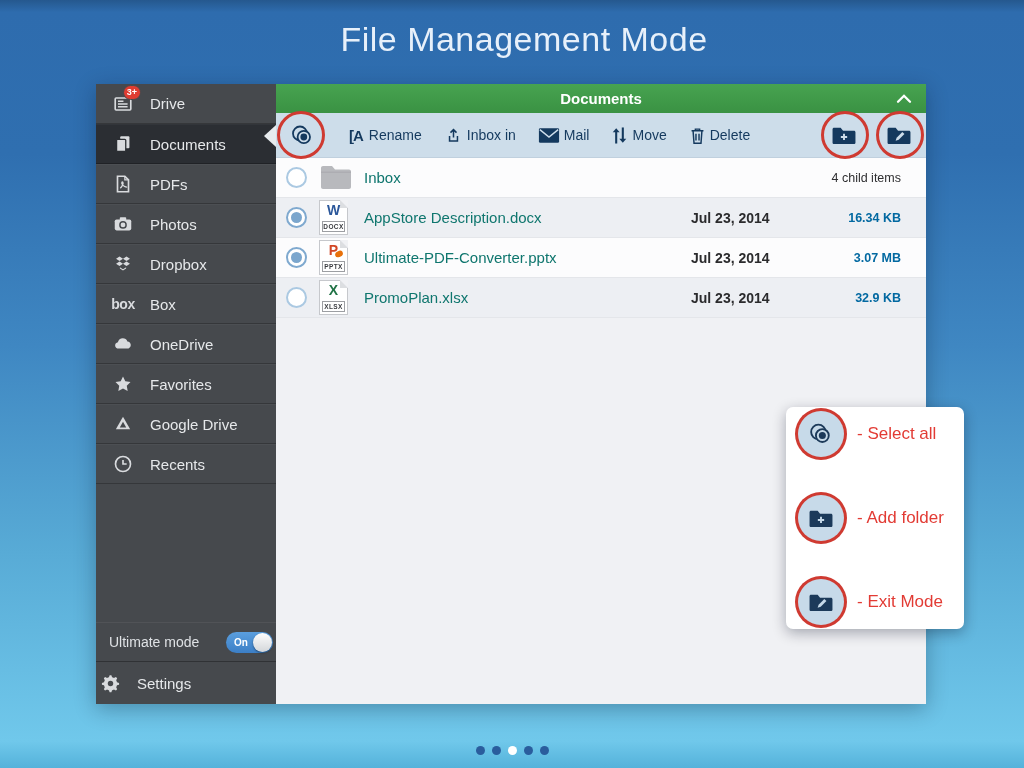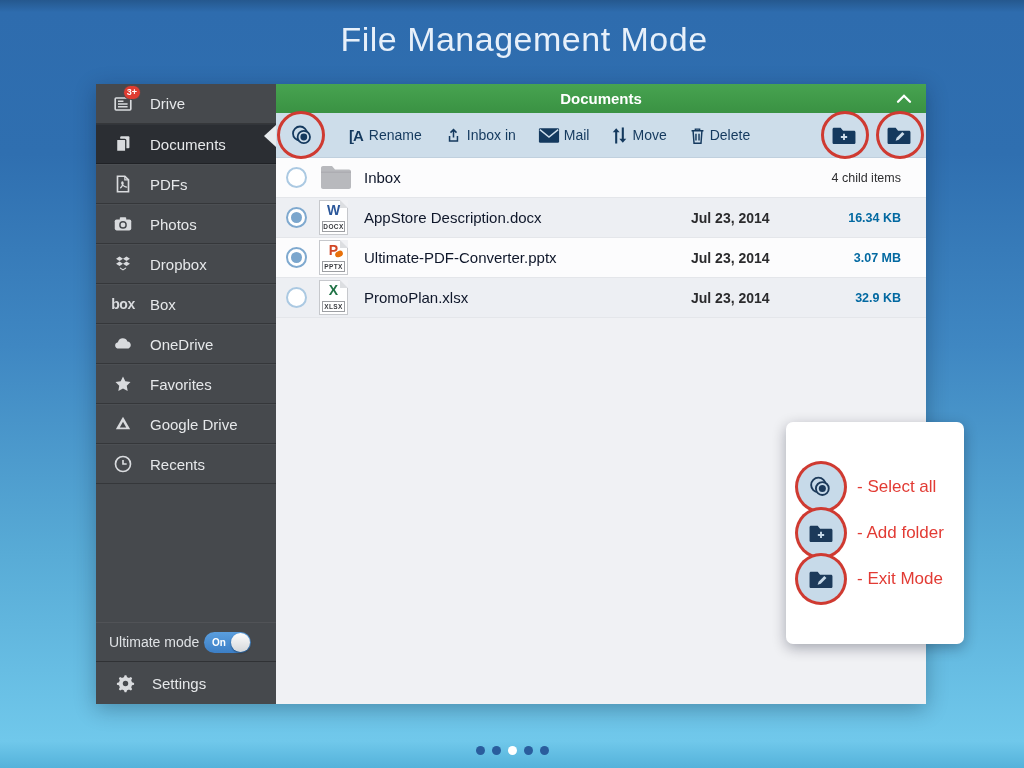--- a/index.html
+++ b/index.html
@@ -22,28 +22,28 @@
     border-top:1px solid rgba(255,255,255,.035); cursor:default; }
   .side-item:first-child { border-top:none; }
   .side-item.selected { background:#2b2e33; }
   .icon-wrap { width:28px; min-width:28px; display:flex; justify-content:center; position:relative; }
   .news-badge { position:absolute; top:-8px; right:-4px; background:#e03c31; color:#fff;
     font-size:9px; font-weight:bold; line-height:11px; padding:1px 3px; border-radius:8px;
     border:1.5px solid #46494d; }
   .box-wordmark { font-size:14px; font-weight:bold; color:#d9dbde; letter-spacing:-.5px; }
   .side-spacer { flex:1; }
   .ultimate-row { flex:none; height:40px; display:flex; align-items:center; justify-content:space-between;
-    padding:0 25px 0 13px; color:#dfe2e5; font-size:14px;
+    padding:0 3px 0 13px; color:#dfe2e5; font-size:14px;
     border-top:1px solid rgba(255,255,255,.06); border-bottom:1px solid rgba(0,0,0,.30); }
   .toggle { position:relative; width:47px; height:21px; border-radius:11px;
     background:linear-gradient(#5a9ede,#3c7fc6); display:flex; align-items:center; }
   .toggle-label { color:#fff; font-size:10px; font-weight:bold; margin-left:8px; }
   .toggle-knob { position:absolute; right:1px; top:1px; width:19px; height:19px; border-radius:50%;
     background:linear-gradient(#fdfdfd,#d4d7da); box-shadow:0 1px 2px rgba(0,0,0,.45); }
-  .settings-row { flex:none; height:42px; display:flex; align-items:center; padding-left:15px;
+  .settings-row { flex:none; height:42px; display:flex; align-items:center; padding-left:0;
     gap:13px; color:#e6e8ea; font-size:15px; }
 
   
   .main { width:650px; background:#f0f1f4; position:relative; display:flex; flex-direction:column; }
   .selection-arrow { position:absolute; left:-12px; top:41px; width:0; height:0; z-index:4;
     border-top:11px solid transparent; border-bottom:11px solid transparent; border-right:12px solid #e7ebee; }
 
   .panel-header { flex:none; height:29px; background:linear-gradient(#47a350,#3a9243);
     display:flex; align-items:center; justify-content:center; position:relative;
     color:#fff; font-weight:bold; font-size:15px; }
@@ -77,29 +77,29 @@
   .page-ico .fold { position:absolute; top:-1px; right:-1px; width:0; height:0;
     border-top:8px solid #f0f1f4; border-left:8px solid #dcdee1; }
   .page-letter { position:absolute; top:1px; left:0; right:0; text-align:center;
     font-size:14px; font-weight:bold; }
   .t-docx { color:#2b579a; } .t-pptx { color:#d24726; } .t-xlsx { color:#217346; }
   .pptx-dot { position:absolute; right:4px; top:10px; width:8px; height:6px; background:#e8710a;
     border-radius:60% 40% 55% 45%; transform:rotate(-18deg); }
   .page-badge { position:absolute; bottom:2px; left:2px; right:2px; background:#fff;
     border:1px solid #9c9ea2; font-size:6.5px; font-weight:bold; color:#3a3c40; text-align:center;
     letter-spacing:.4px; padding:1px 0; }
-  .file-name { flex:1; font-size:15px; color:#0f172a; overflow:hidden; white-space:nowrap; }
+  .file-name { flex:1; font-size:15px; color:#0f766e; overflow:hidden; white-space:nowrap; }
   .file-date { width:115px; font-size:14px; font-weight:600; color:#2b2b2d; }
   .file-size { width:95px; margin-right:25px; text-align:right; font-size:12.5px; font-weight:600; color:#0369a1; }
   .file-meta { width:210px; margin-right:25px; text-align:right; font-size:12.5px; font-weight:500; color:#2f2f31; }
 
   
-  .legend { position:absolute; left:786px; top:422px; width:178px; height:222px; background:#fff;
+  .legend { position:absolute; left:786px; top:407px; width:178px; height:222px; background:#fff;
     border-radius:7px; box-shadow:0 4px 14px rgba(0,10,30,.32); display:flex; flex-direction:column;
-    justify-content:center; padding:4px 0; z-index:10; }
+    justify-content:space-between; padding:4px 0; z-index:10;gap:16px; }
   .legend-item { display:flex; align-items:center; gap:13px; padding-left:12px; }
   .legend-ico { width:46px; min-width:46px; height:46px; border-radius:50%; background:#c7dae9;
     box-shadow:0 0 0 3px #cf3a31; display:flex; align-items:center; justify-content:center; }
   .legend-label { color:#e23b34; font-size:17px; }
 
   
   .dots { position:absolute; left:0; right:0; bottom:13px; display:flex; justify-content:center; gap:7px; }
   .dot { width:9px; height:9px; border-radius:50%; background:#2a5d9d; cursor:pointer; }
   .dot.active { background:#fff; }
 </style>

